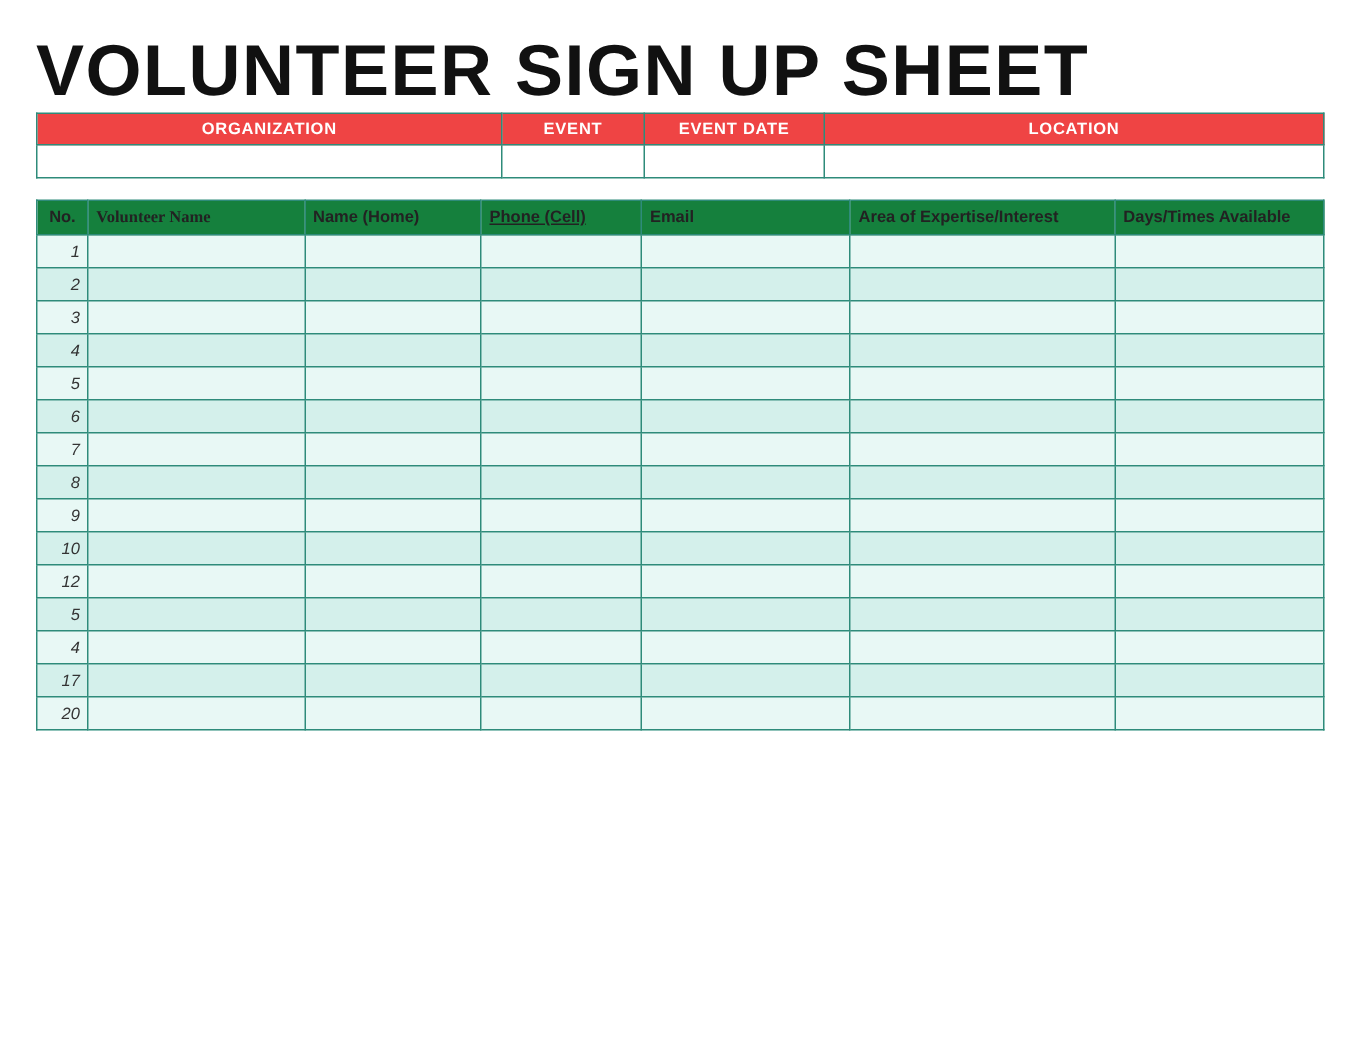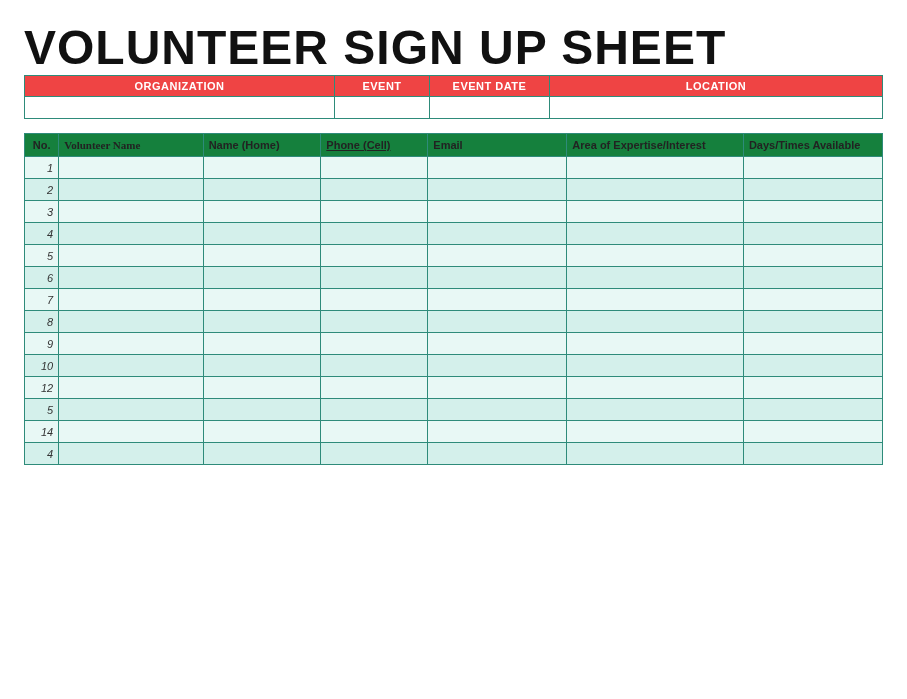--- a/index.html
+++ b/index.html
@@ -241,30 +241,39 @@
       <tr>
         <td class="row-num">5</td>
         <td></td>
         <td></td>
         <td></td>
         <td></td>
         <td></td>
         <td></td>
       </tr>
       <tr>
-        <td class="row-num">14</td>
-        <td></td>
-        <td></td>
-        <td></td>
-        <td></td>
-        <td></td>
-        <td></td>
-      </tr>
-      <tr>
         <td class="row-num">4</td>
+        <td></td>
+        <td></td>
+        <td></td>
+        <td></td>
+        <td></td>
+        <td></td>
+      </tr>
+      <tr>
+        <td class="row-num">17</td>
+        <td></td>
+        <td></td>
+        <td></td>
+        <td></td>
+        <td></td>
+        <td></td>
+      </tr>
+      <tr>
+        <td class="row-num">20</td>
         <td></td>
         <td></td>
         <td></td>
         <td></td>
         <td></td>
         <td></td>
       </tr>
     </tbody>
 </table>
 

